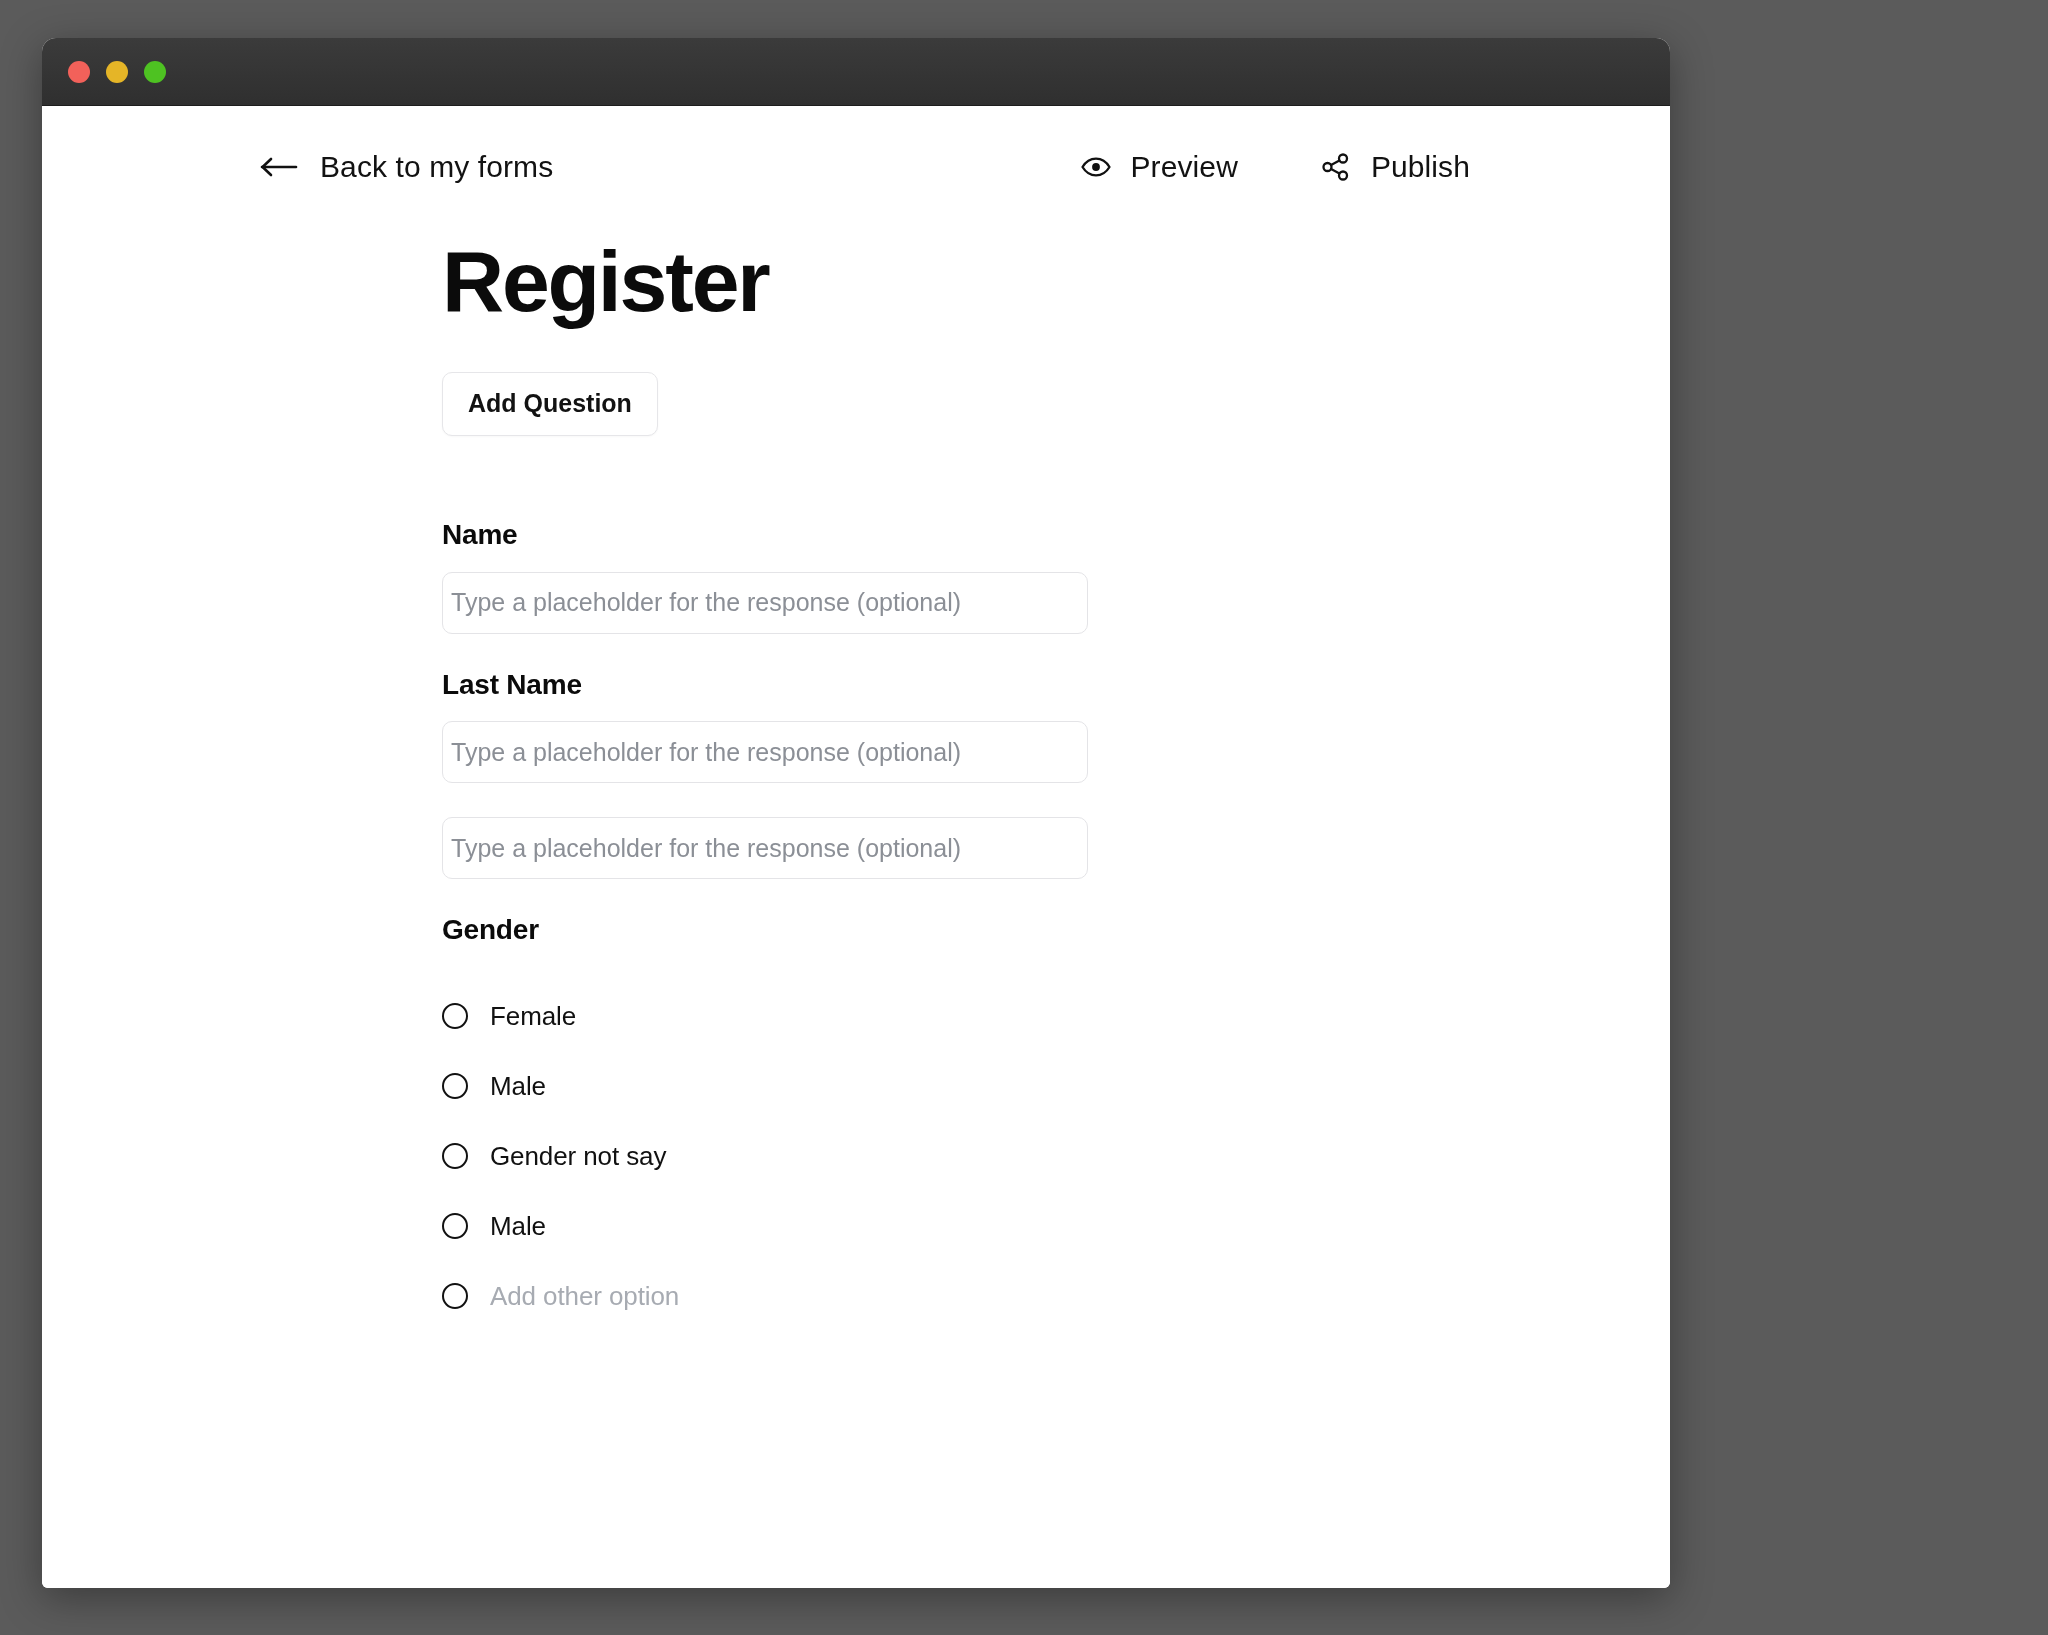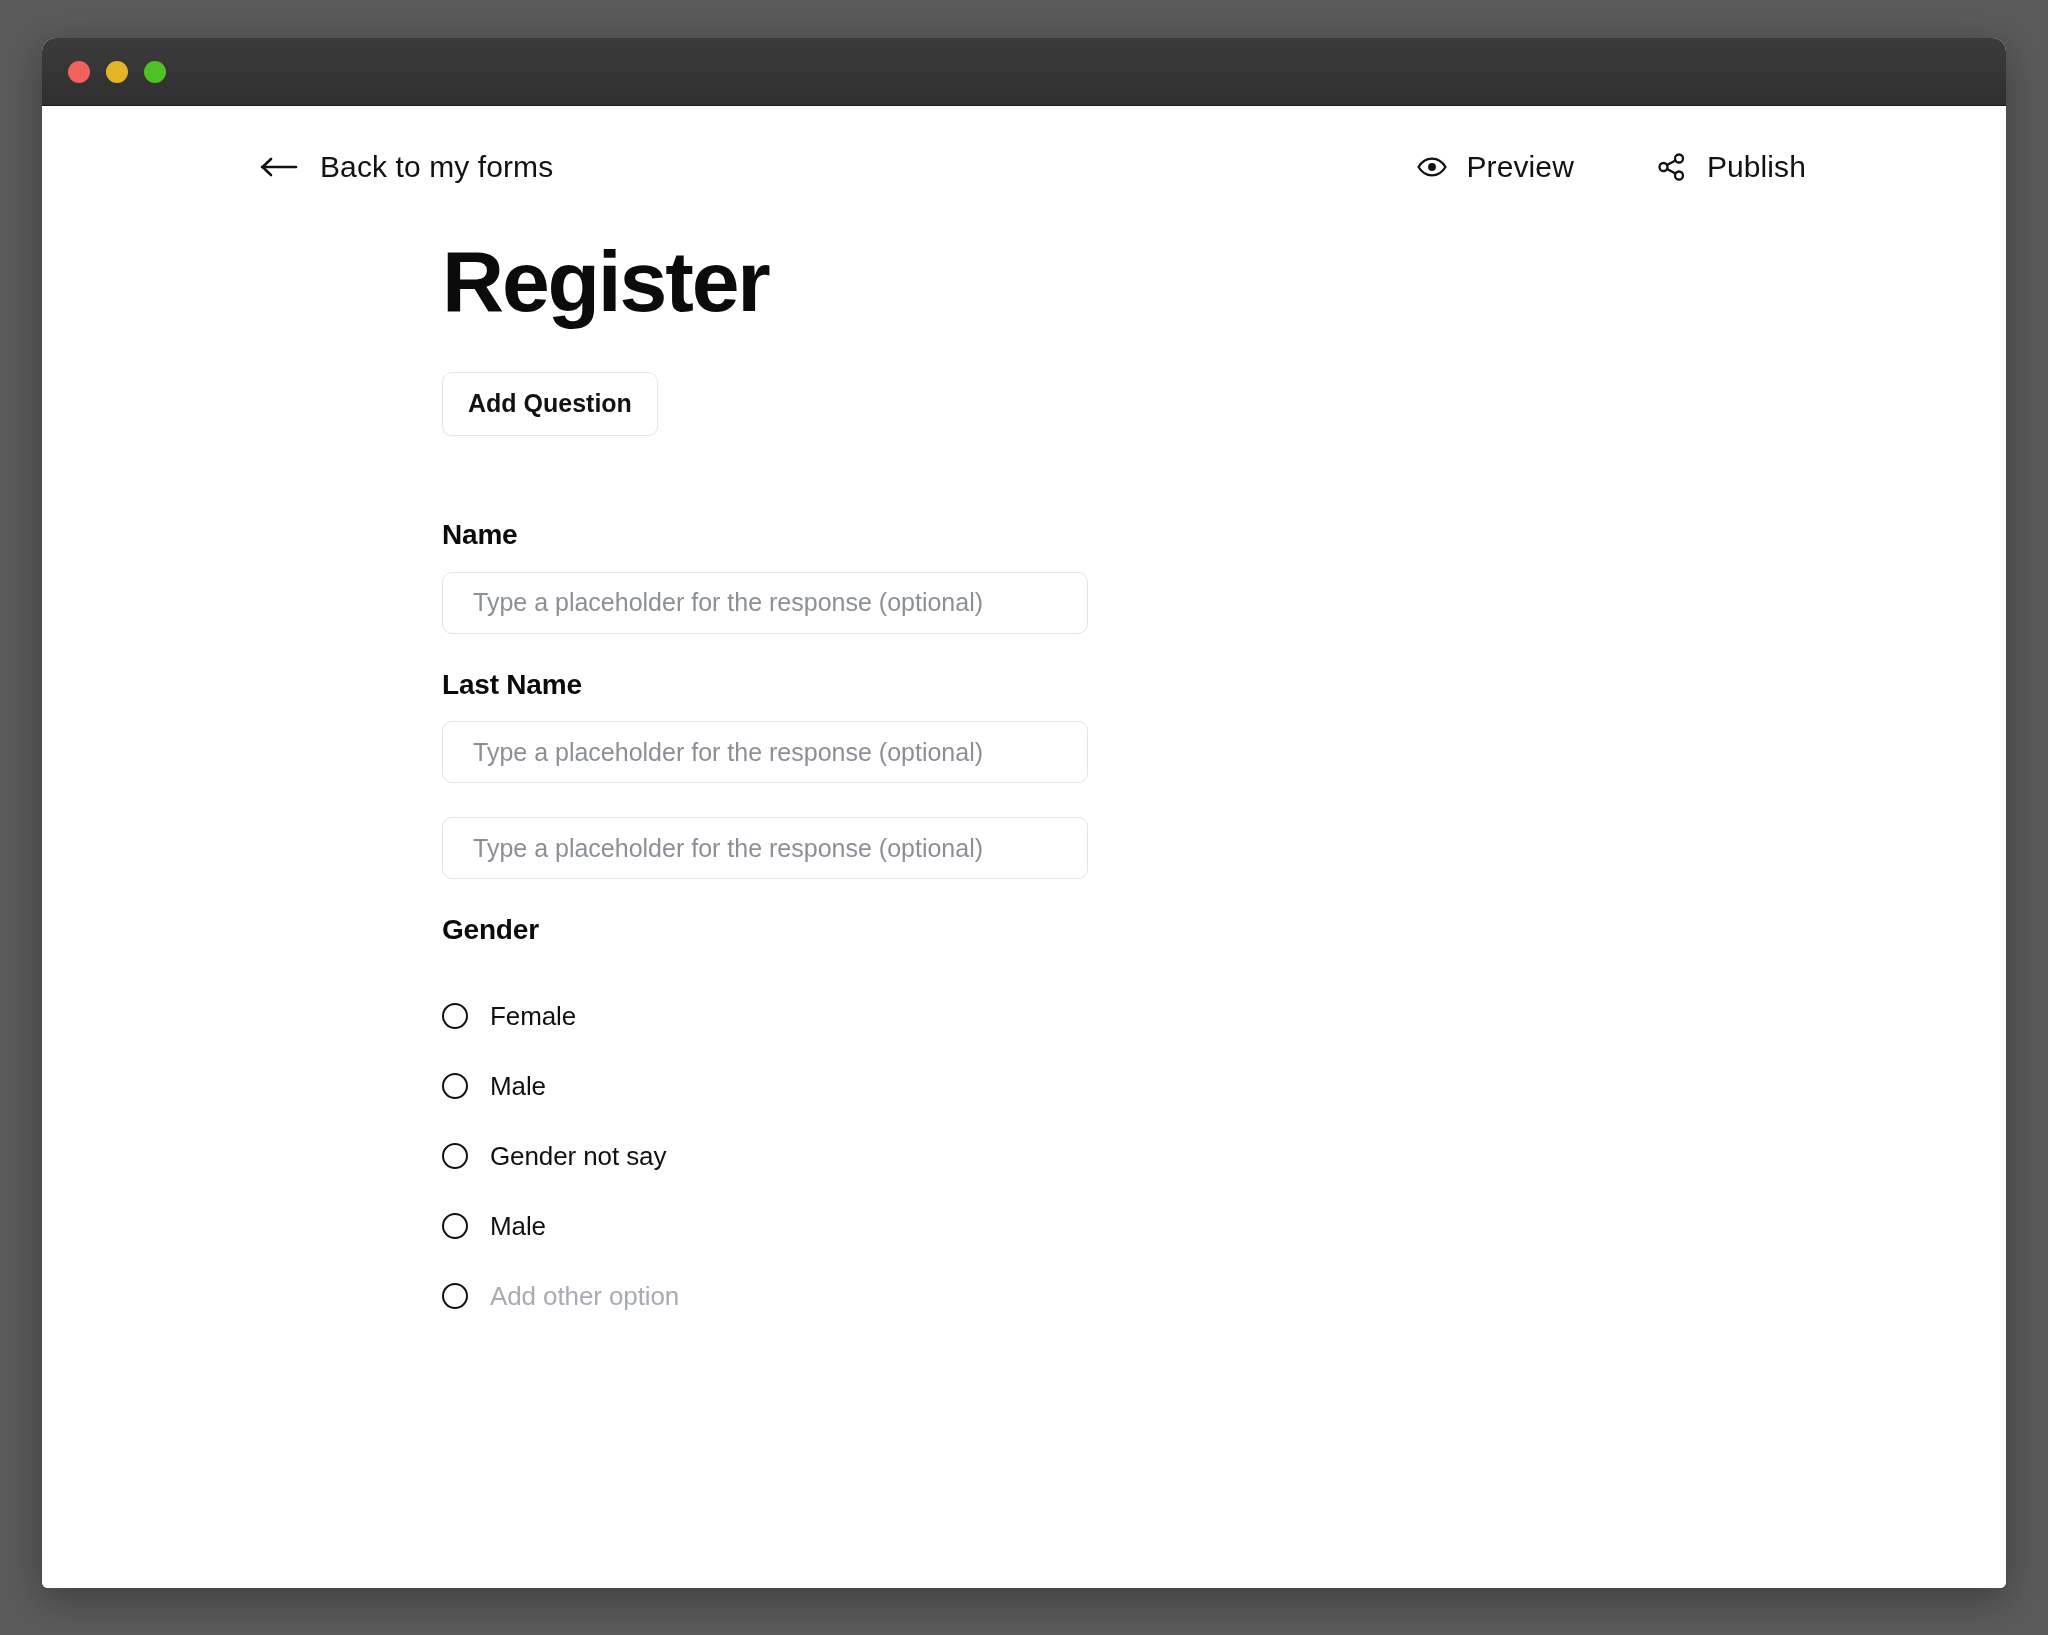--- a/index.html
+++ b/index.html
@@ -20,21 +20,21 @@
     display: flex;
     align-items: flex-start;
     justify-content: center;
   }
 
   
   .window {
     position: absolute;
     left: 42px;
     top: 38px;
-    width: 1964px;
+    width: 1628px;
     height: 1550px;
     border-radius: 14px 14px 6px 6px;
     background: #ffffff;
     overflow: hidden;
     box-shadow: 0 10px 40px rgba(0,0,0,0.35);
   }
 
   .titlebar {
     height: 68px;
     background: linear-gradient(#3b3b3b, #2f2f2f);
@@ -132,21 +132,21 @@
     color: #0b0b0b;
     letter-spacing: -0.2px;
     line-height: 1.2;
   }
 
   .q-input {
     display: block;
     margin-top: 20px;
     width: 646px;
     height: 62px;
-    padding: 0 30px;
+    padding: 0 8px;
     border: 1px solid #e4e4e7;
     border-radius: 10px;
     background: #fff;
     font-size: 25px;
     color: #121212;
     font-family: inherit;
     outline: none;
   }
   .q-input::placeholder { color: #8b8f96; }
 

